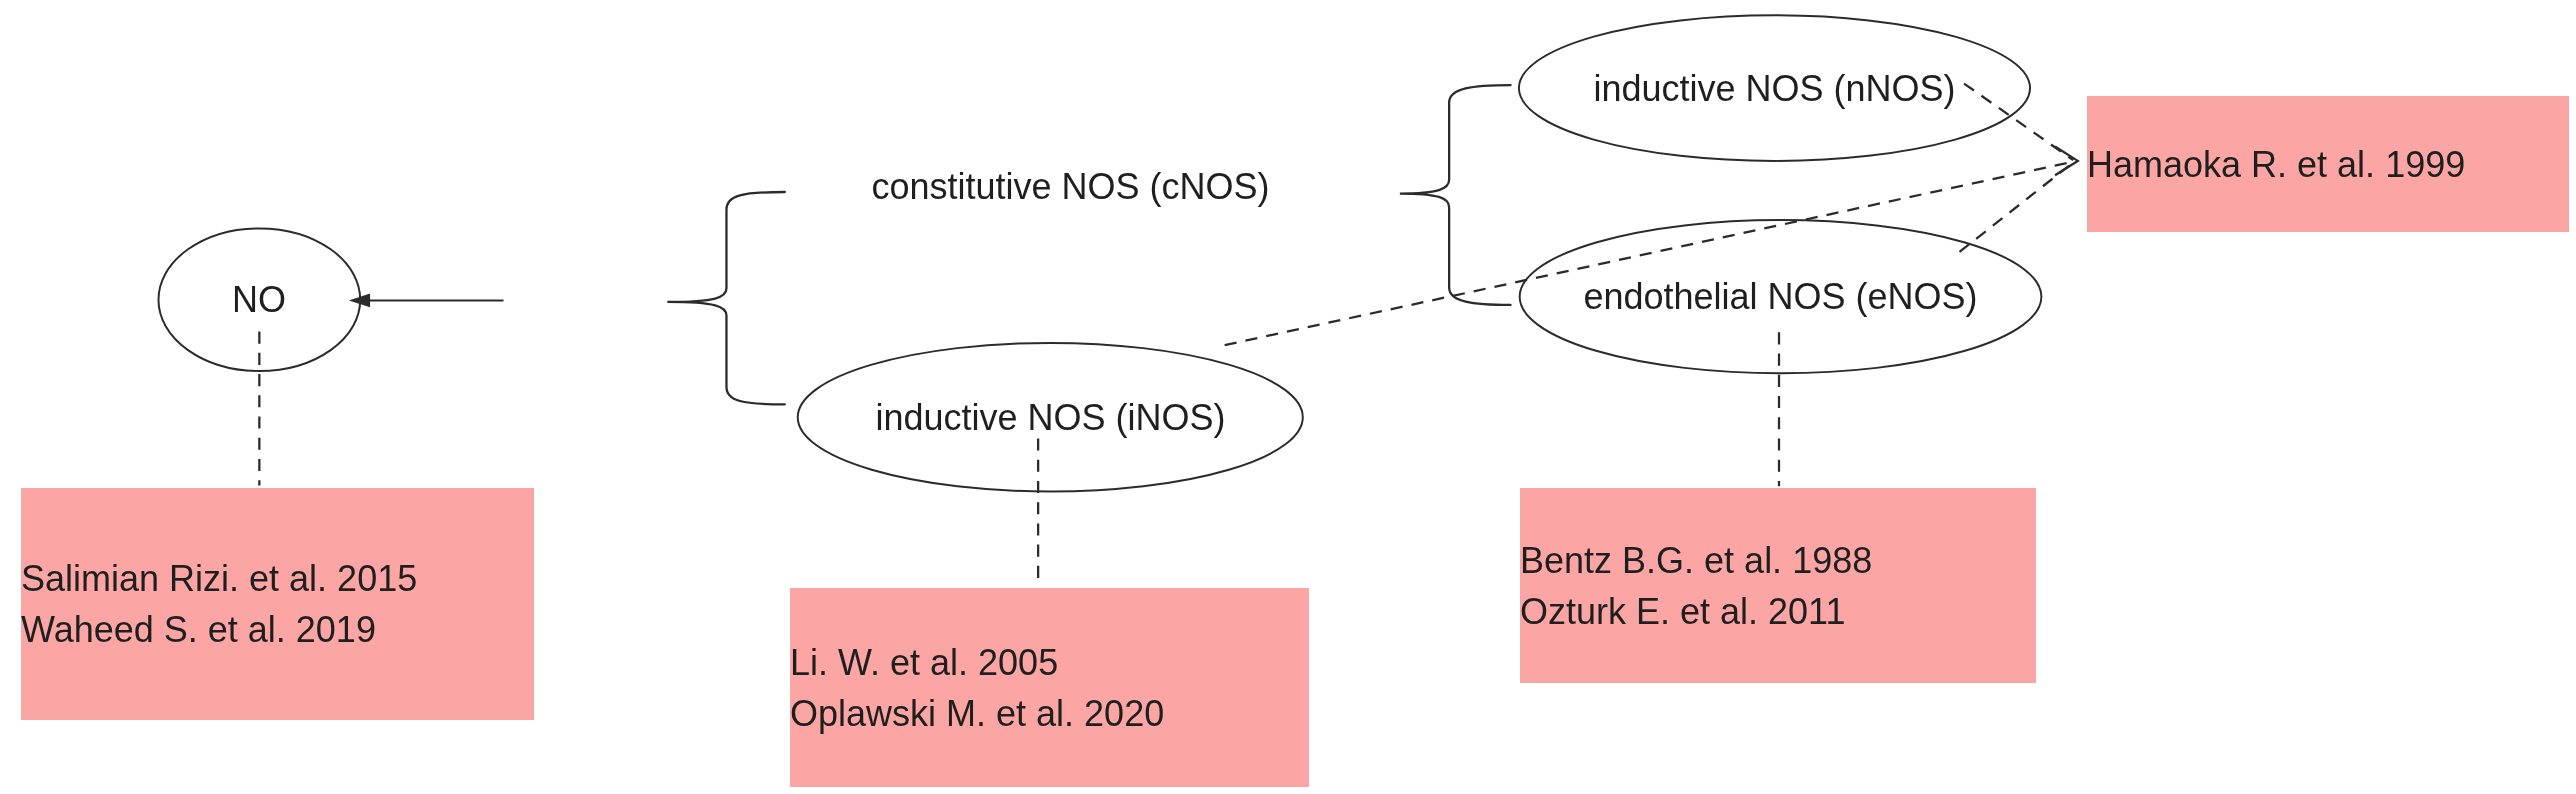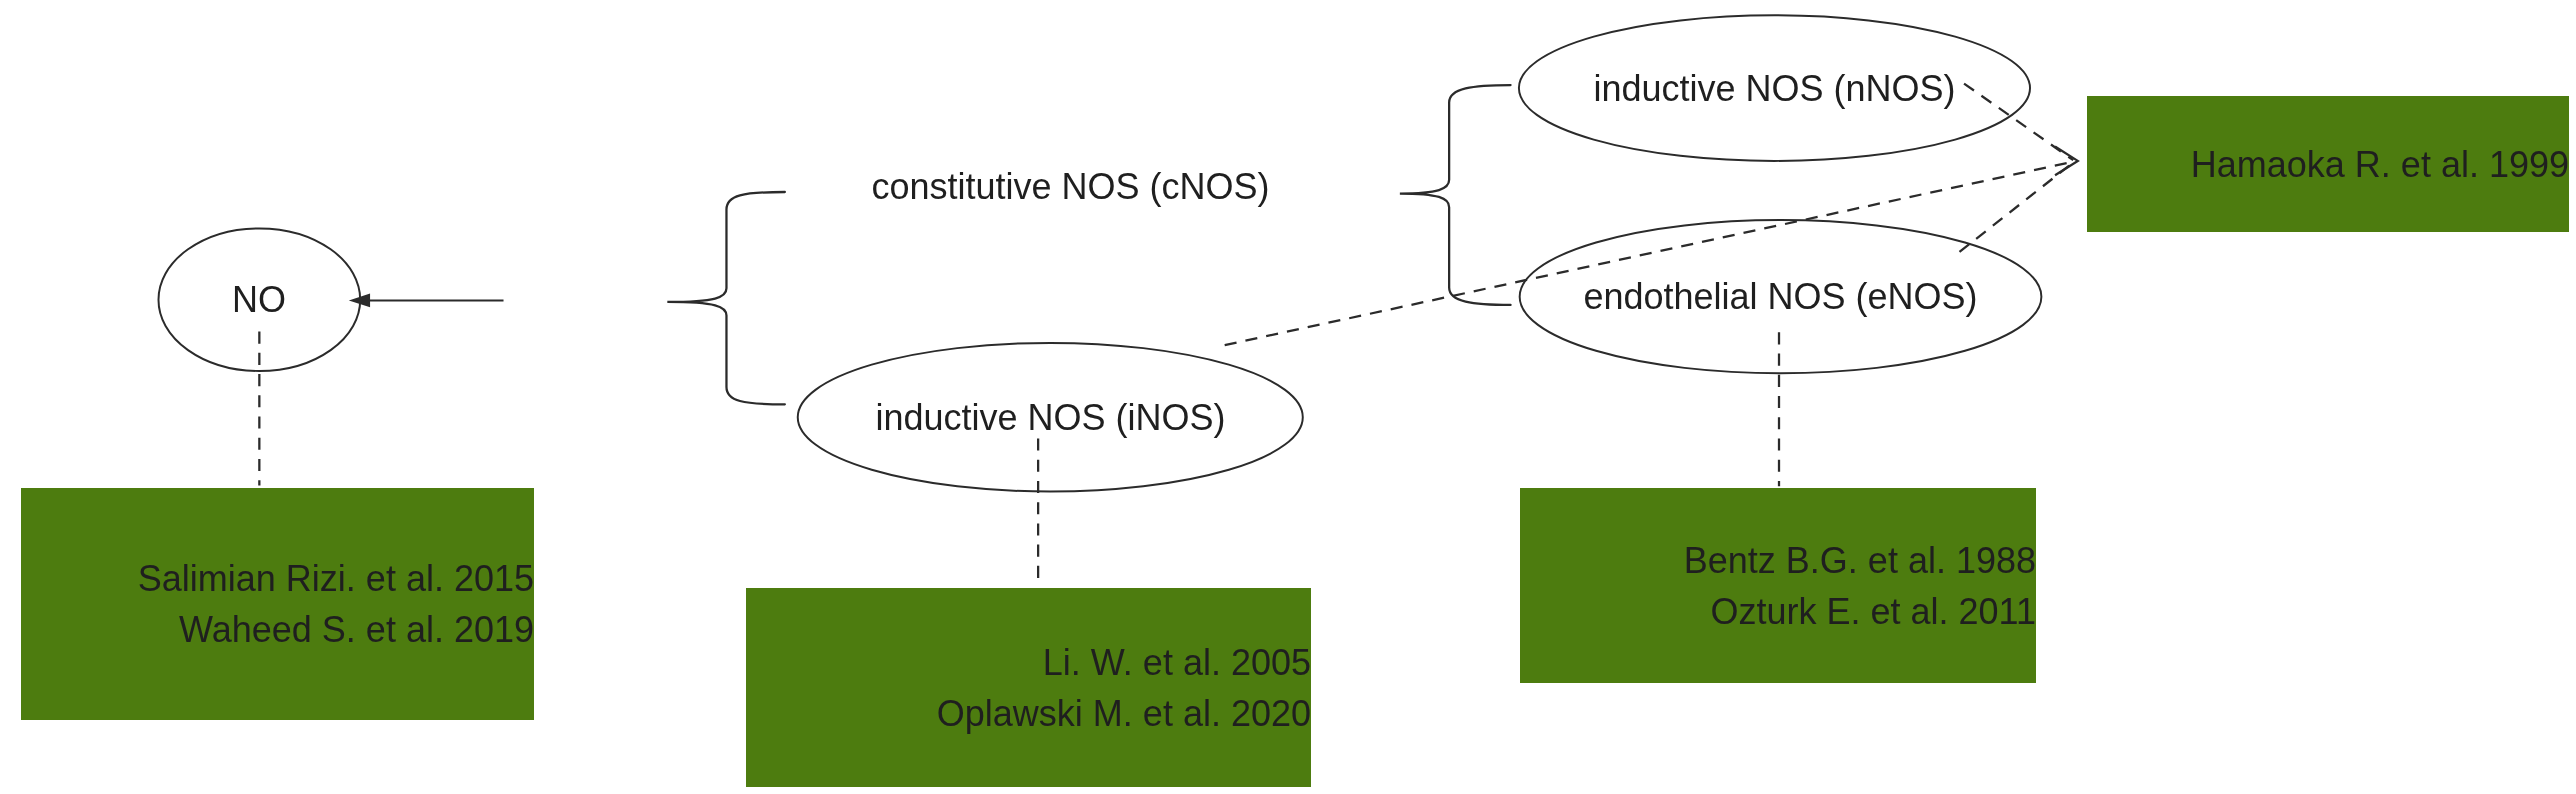--- a/index.html
+++ b/index.html
@@ -26,24 +26,24 @@
     position: absolute;
     display: flex;
     align-items: center;
     justify-content: center;
     font-size: 36px;
     white-space: nowrap;
     color: #1f1f1f;
   }
   .ref-box {
     position: absolute;
-    background: #4d7c0f;
+    background: #fca5a5;
     display: flex;
     flex-direction: column;
-    align-items: flex-end;
+    align-items: flex-start;
     justify-content: center;
     font-size: 36px;
     line-height: 51px;
     text-align: center;
     color: #1f1f1f;
   }
   .ref-line { white-space: nowrap; }
 </style>
 </head>
 <body>
@@ -89,21 +89,21 @@
 
   <div class="node-label" style="left:1509px; top:58px; width:531px; height:61px;">inductive NOS (nNOS)</div>
 
   <div class="node-label" style="left:1515px; top:266px; width:531px; height:61px;">endothelial NOS (eNOS)</div>
 
   <div class="ref-box" style="left:21px; top:488px; width:513px; height:232px;">
     <div class="ref-line">Salimian Rizi. et al. 2015</div>
     <div class="ref-line">Waheed S. et al. 2019</div>
   </div>
 
-  <div class="ref-box" style="left:746px; top:588px; width:565px; height:199px;">
+  <div class="ref-box" style="left:790px; top:588px; width:519px; height:199px;">
     <div class="ref-line">Li. W. et al. 2005</div>
     <div class="ref-line">Oplawski M. et al. 2020</div>
   </div>
 
   <div class="ref-box" style="left:1520px; top:488px; width:516px; height:195px;">
     <div class="ref-line">Bentz B.G. et al. 1988</div>
     <div class="ref-line">Ozturk E. et al. 2011</div>
   </div>
 
   <div class="ref-box" style="left:2087px; top:96px; width:482px; height:136px;">

